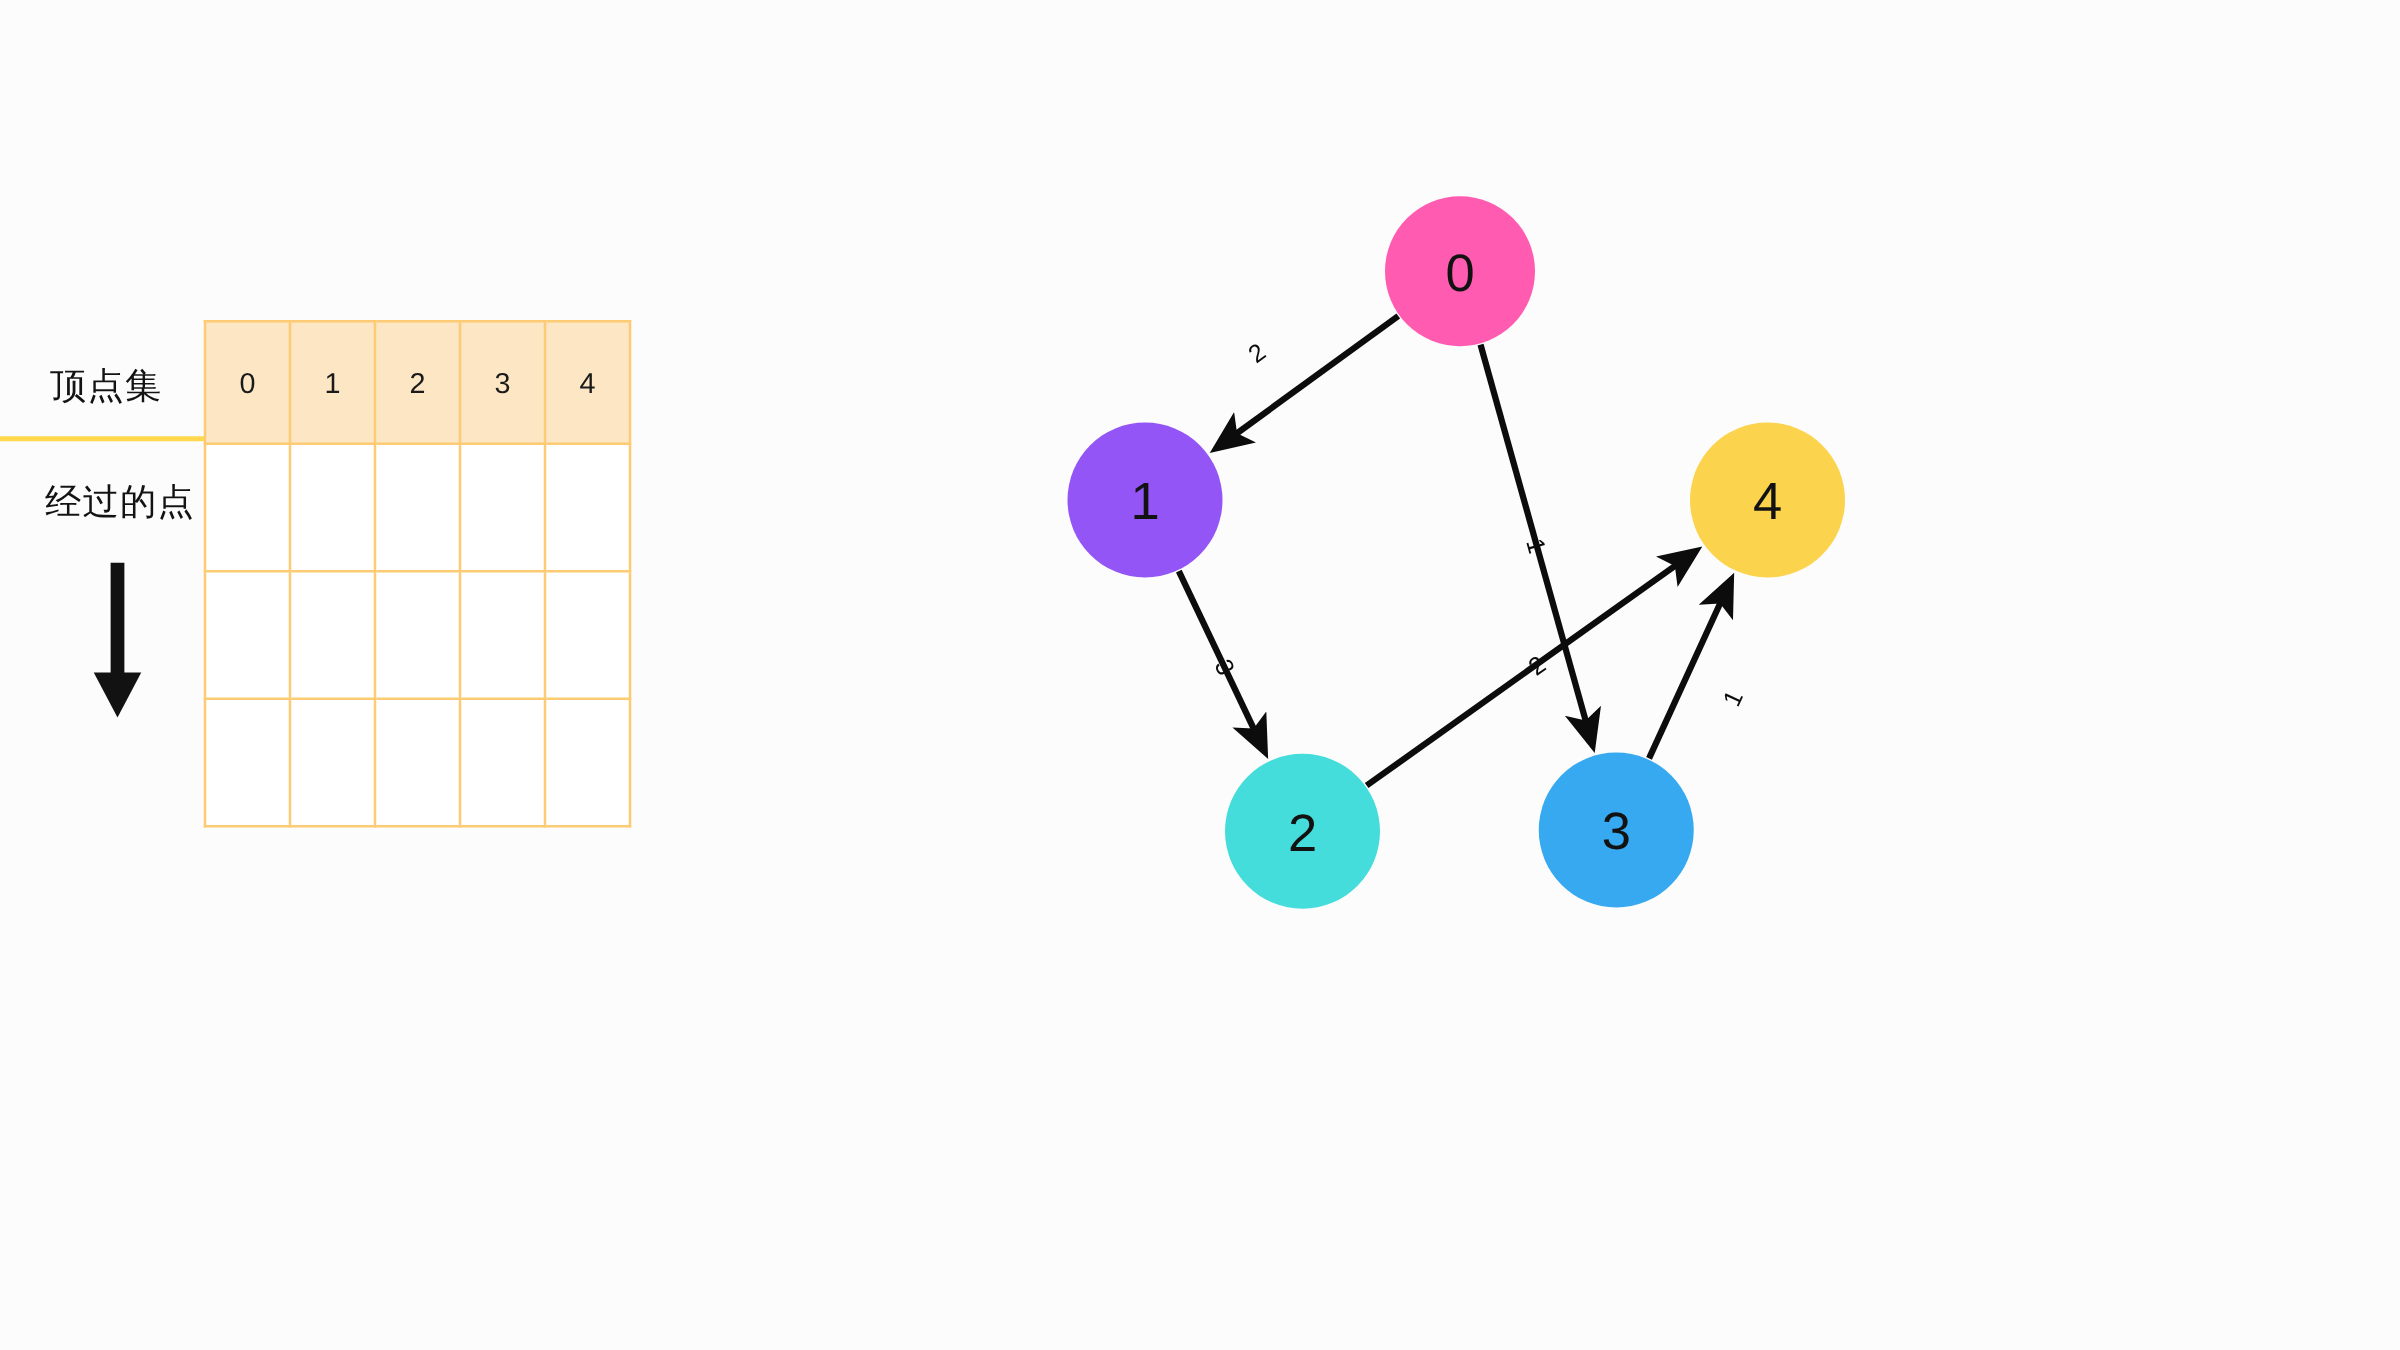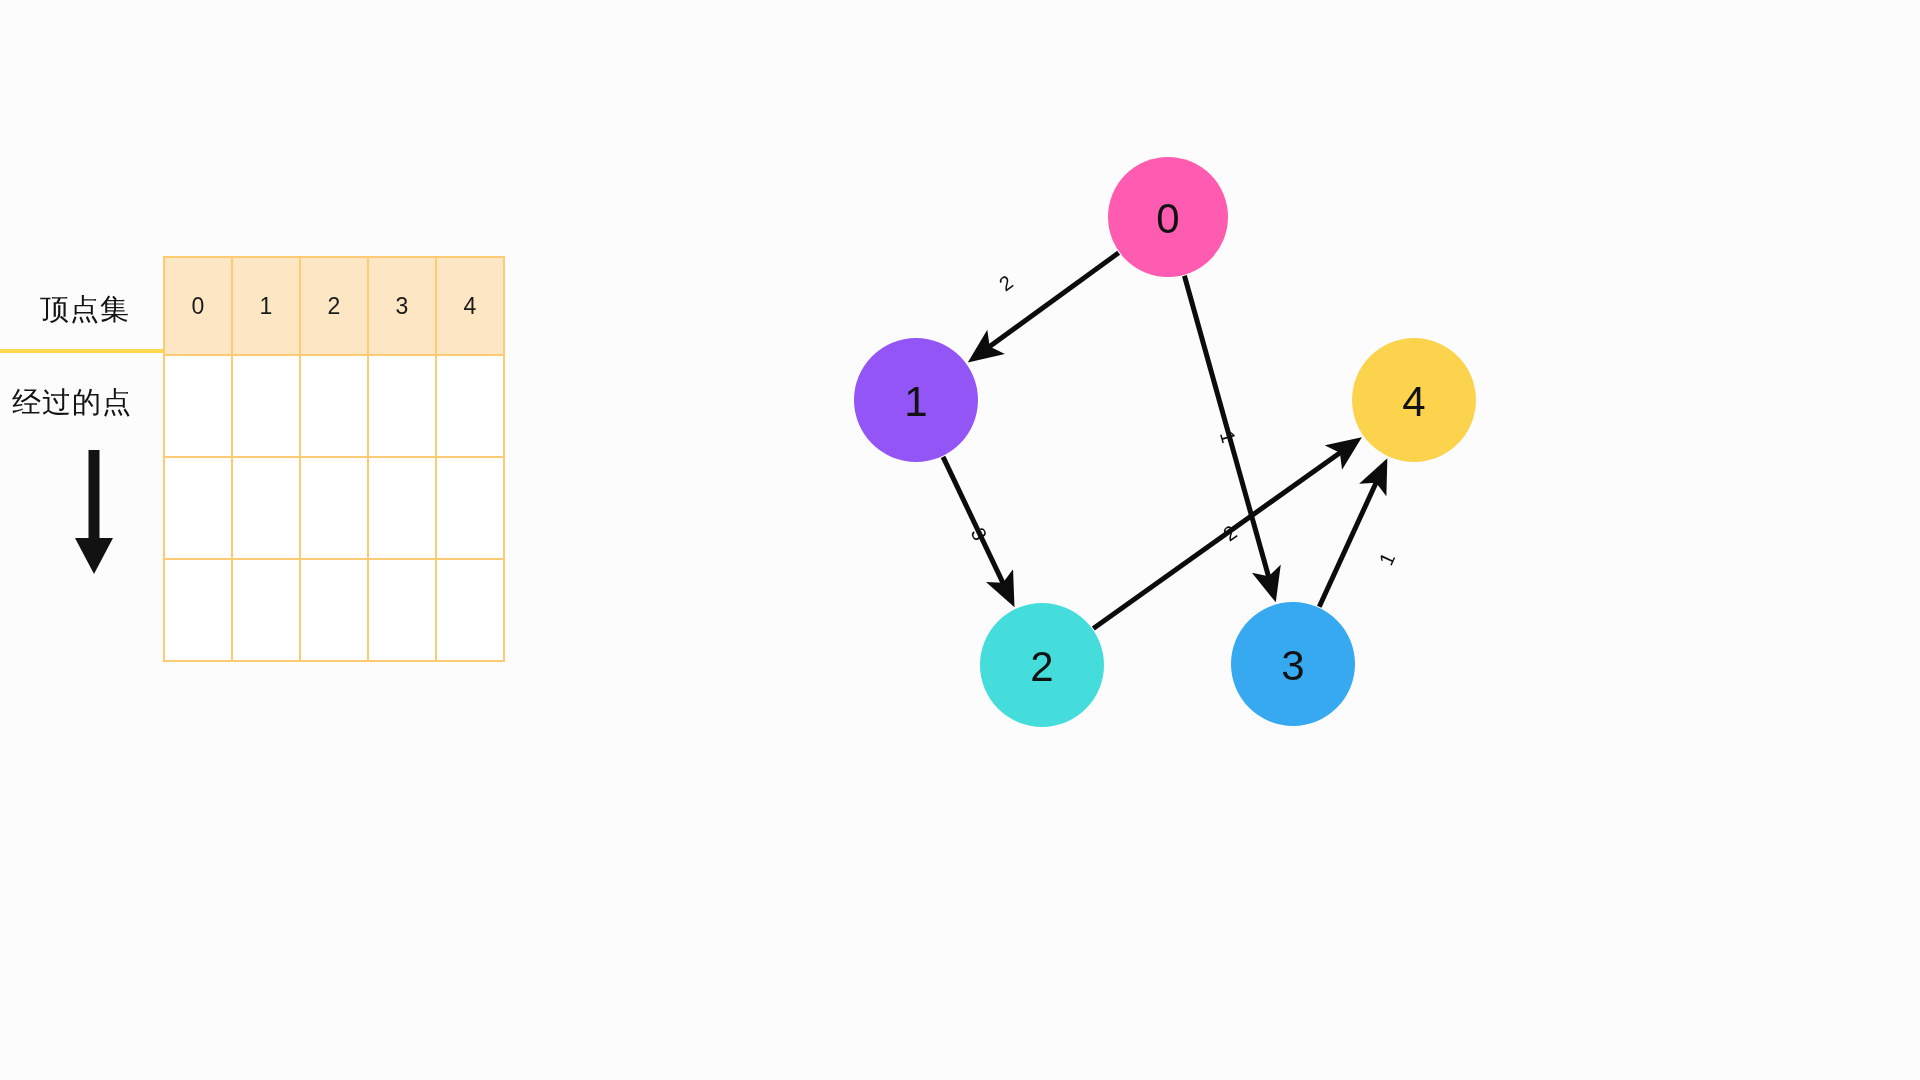--- a/index.html
+++ b/index.html
@@ -49,21 +49,21 @@
     letter-spacing: 1px;
     color: #131313;
     white-space: nowrap;
     font-family: Liberation Serif, serif;
   }
   .label-vertexset {
     left: 40px;
     top: 295px;
   }
   .label-visited {
-    left: 12px;
+    left: 36px;
     top: 388px;
   }
 
   
   .down-arrow {
     position: absolute;
     left: 70px;
     top: 450px;
     width: 48px;
     height: 125px;

